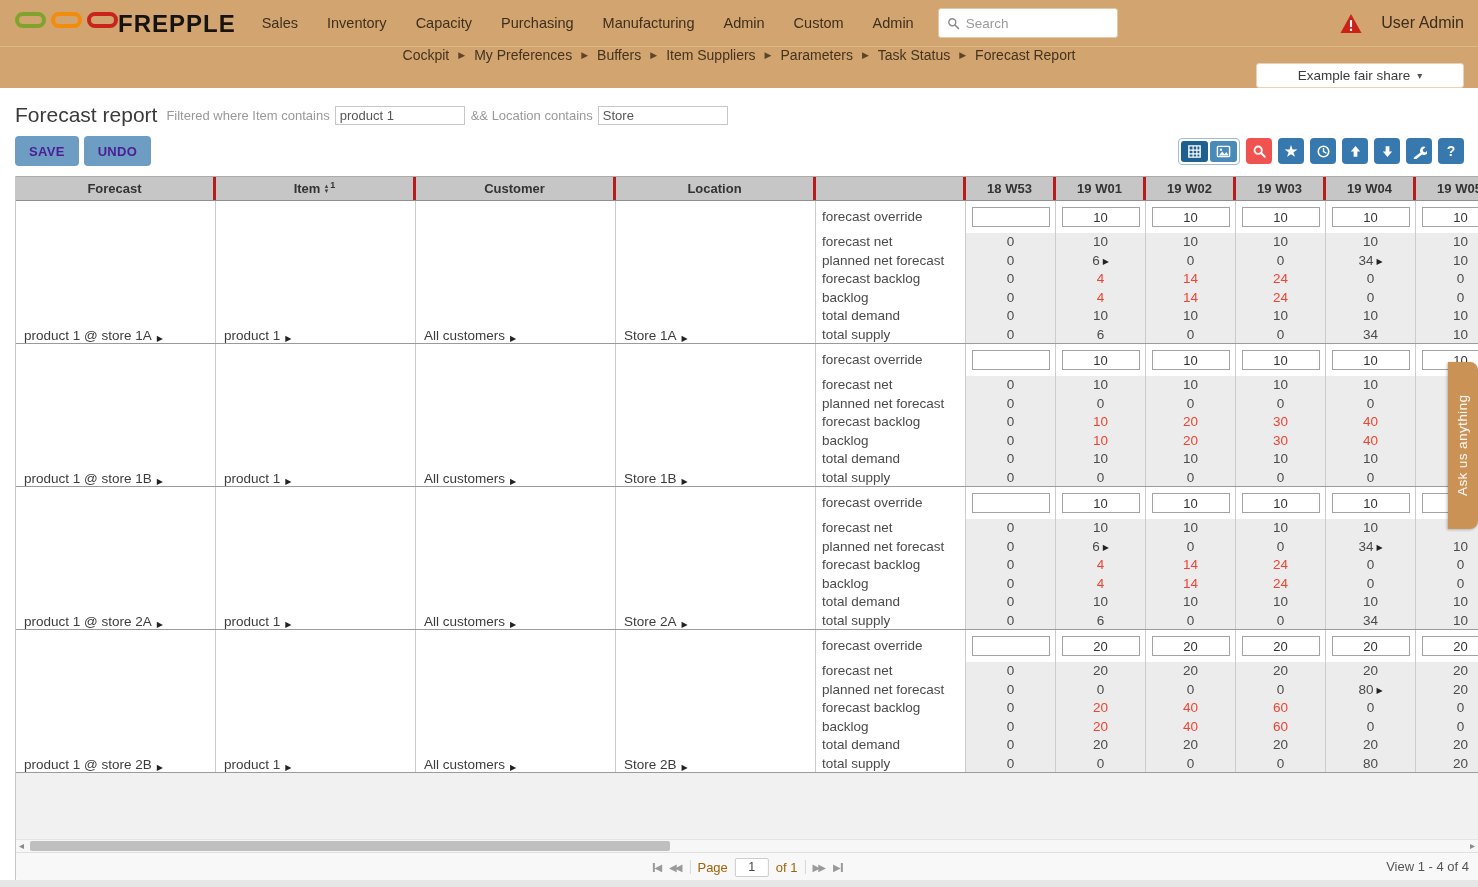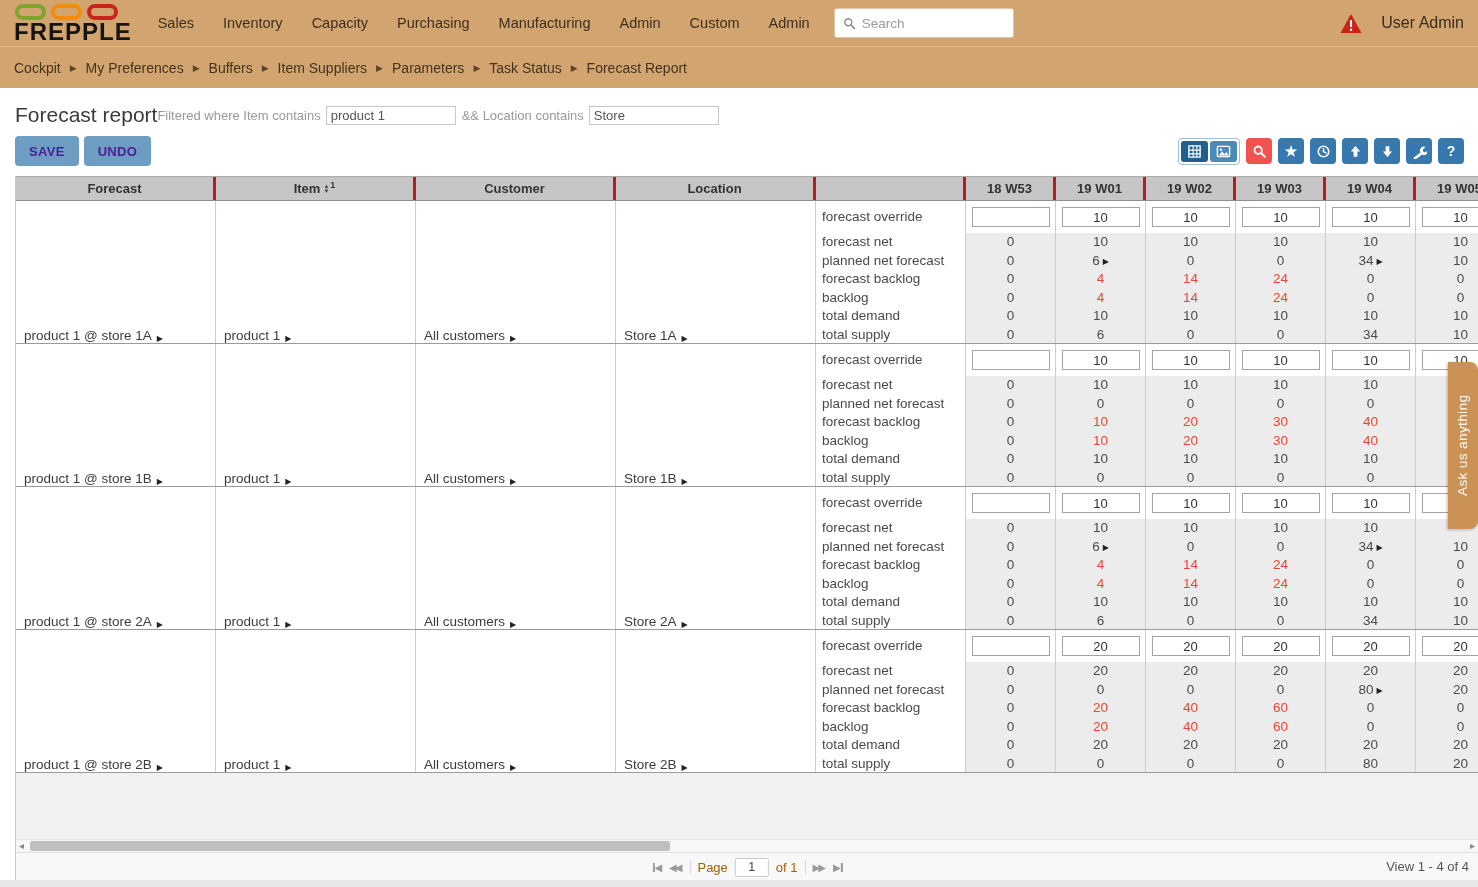--- a/index.html
+++ b/index.html
@@ -2,50 +2,50 @@
 <html style="--navbar-bg: #d2a470; --accent-blue: #3779ae; --active-blue: #1e6090; --danger-red: #f0524f; --save-button: #6d9dc3; --red-value: #ee4433; --ask-tab-bg: #ca9255; --header-bg: #c6c6c6;"><head>
 <meta charset="utf-8">
 <style>
   * { margin:0; padding:0; box-sizing:border-box; }
   html,body { width:1478px; height:887px; overflow:hidden; background:#fff;
     font-family:"Liberation Sans", sans-serif; }
 
   
   .nav { height:47px; background:var(--navbar-bg,#d2a470); display:flex; align-items:center;
          padding:0 14px; border-bottom:1px solid #deb887; }
-  .brand { display:flex; flex-direction:column; justify-content:space-between; cursor:pointer; margin-top:2px; }
+  .brand { display:flex; flex-direction:row; justify-content:space-between; cursor:pointer; margin-top:2px; }
   .pills { display:flex; gap:5px; margin-left:1px; }
   .pill { width:31px; height:16px; border-radius:8px; border:4px solid; background:transparent; }
   .pill.green { border-color:#7fa42d; } .pill.orange { border-color:#f28c0c; } .pill.red { border-color:#c9241b; }
   .brand-text { font-size:24px; font-weight:700; letter-spacing:1px; color:#171310; line-height:24px; }
   .menu { display:flex; gap:29px; margin-left:26px; font-size:14.5px; color:#3e2f1d; }
   .menu span { cursor:pointer; }
   .search-wrap { margin-left:24px; width:180px; height:30px; background:#fff; border-radius:3px;
                  display:flex; align-items:center; padding:0 8px; border:1px solid #e2c9a5; }
   .search-wrap svg { flex:0 0 auto; }
   .search-wrap input { border:none; outline:none; width:100%; margin-left:6px; font-size:13.5px; color:#444;
                        font-family:"Liberation Sans",sans-serif; }
   .search-wrap input::placeholder { color:#9a9a9a; }
   .nav-right { margin-left:auto; display:flex; align-items:center; gap:18px; }
   .user-label { font-size:16px; color:#3a2d1c; cursor:pointer; }
 
   
-  .crumbbar { height:41px; background:var(--navbar-bg,#d2a470); display:flex; align-items:center; padding:0 14px; }
+  .crumbbar { height:41px; background:var(--navbar-bg,#d2a470); display:flex; align-items:center; padding:0 14px;flex-direction:column; }
   .crumbs { display:flex; align-items:center; gap:9px; font-size:14px; color:#44331f; }
   .crumbs .bc { cursor:pointer; }
   .bc-sep { font-size:9px; color:#5d4426; transform:translateY(0px); }
   .scenario { margin-left:auto; width:208px; height:27px; background:#fff; border:1px solid #e6d2b4;
               border-radius:3px; font-size:13.5px; color:#3c3c3c; display:flex; align-items:center;
               justify-content:center; gap:7px; cursor:pointer; font-family:"Liberation Sans",sans-serif; }
   .scenario .caret { font-size:10px; color:#555; }
 
   
   .titlerow { margin:15px 0 0 15px; display:flex; align-items:center; }
   .titlerow h1 { font-size:21px; font-weight:400; color:#3a3a3a; }
-  .f-lbl { font-size:13px; color:#999; }
+  .f-lbl { margin-left:9px; font-size:13px; color:#999; }
   .f-in { margin-left:5px; width:130px; height:19px; border:1px solid #c7c7c7; font-size:13px; color:#555;
           padding:0 4px; font-family:"Liberation Sans",sans-serif; }
   .f-in + .f-lbl { margin-left:6px; }
 
   
   .actionsrow { margin:9px 14px 10px 15px; display:flex; align-items:center; }
   .abtn { height:30px; padding:0 14px; margin-right:5px; background:var(--save-button,#6d9dc3); color:#4c1d95;
           border:none; border-radius:4px; font-size:13px; font-weight:700; letter-spacing:.3px; cursor:pointer;
           font-family:"Liberation Sans",sans-serif; }
   .tools { margin-left:auto; display:flex; align-items:center; gap:6px; }
@@ -161,20 +161,24 @@
     <span class="bc">Buffers</span>
     <span class="bc-sep">▶</span>
     <span class="bc">Item Suppliers</span>
     <span class="bc-sep">▶</span>
     <span class="bc">Parameters</span>
     <span class="bc-sep">▶</span>
     <span class="bc">Task Status</span>
     <span class="bc-sep">▶</span>
     <span class="bc">Forecast Report</span>
   </div>
+  <button class="scenario">
+    <span>Example fair share</span>
+    <span class="caret">▾</span>
+  </button>
 </div>
 
 <div class="titlerow">
   <h1>Forecast report</h1>
   <span class="f-lbl">Filtered where Item contains</span>
   <input class="f-in" value="product 1" style="">
   <span class="f-lbl">&amp;&amp; Location contains</span>
   <input class="f-in" value="Store" style="">
 </div>
 

